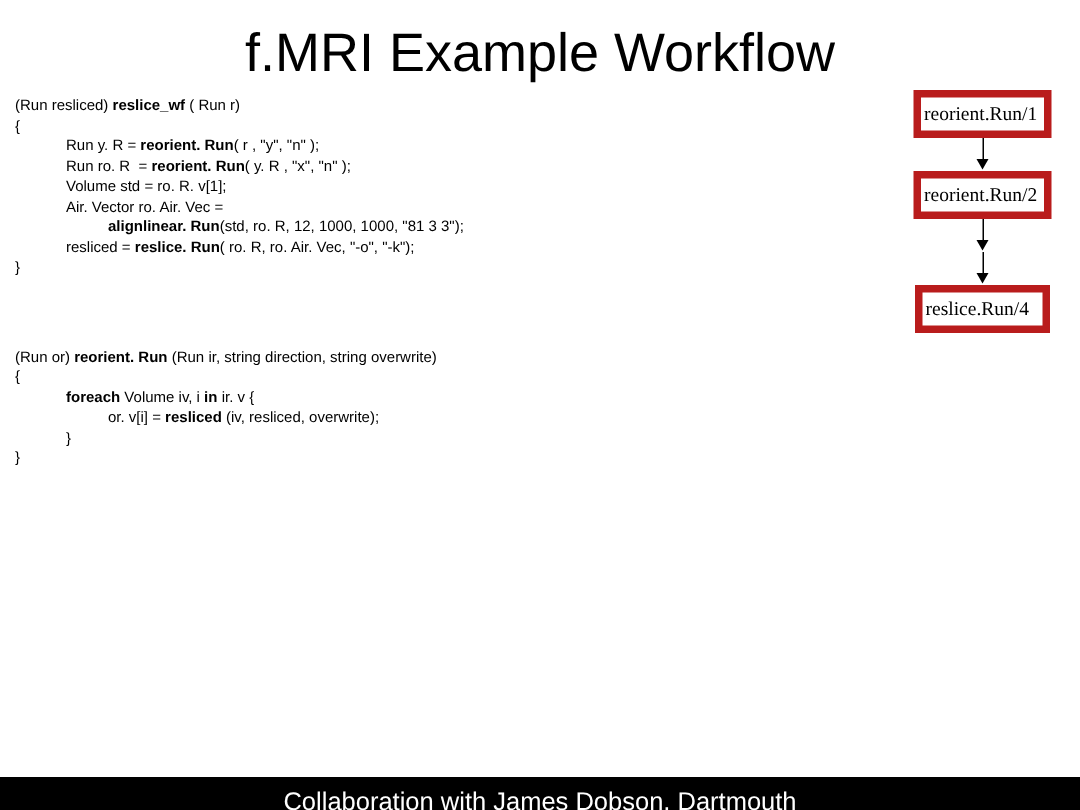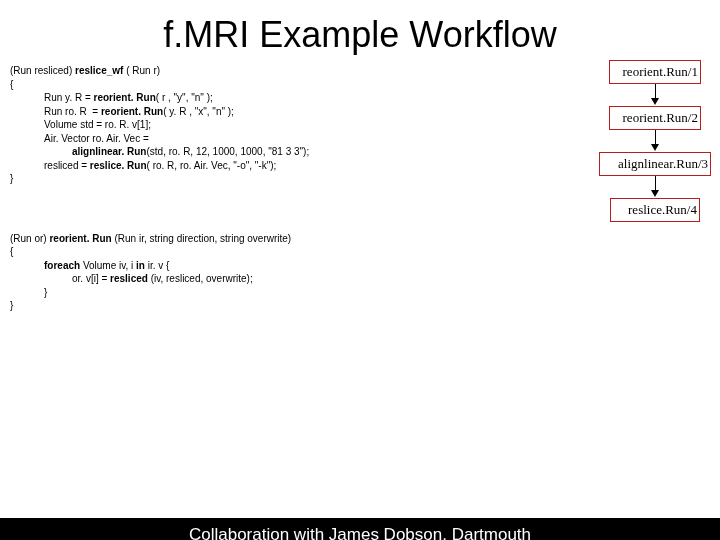--- a/index.html
+++ b/index.html
@@ -30,25 +30,25 @@
   .code-block .b { font-weight: bold; }
   .indent { padding-left: 34px; display: inline-block; }
   .indent2 { padding-left: 62px; display: inline-block; }
   .diagram {
     position: absolute;
     top: 60px;
     right: 6px;
     width: 118px;
   }
   .node {
-    border: 1px solid #b91c1c;
+    border: 5px solid #b91c1c;
     background: #fff;
     font-family: "Times New Roman", serif;
     font-size: 13px;
-    text-align: right;
+    text-align: left;
     padding: 3px 2px;
     margin: 0 auto;
     white-space: nowrap;
   }
   .node-wide { width: 112px; }
   .node-med { width: 92px; }
   .node-narrow { width: 90px; }
   .arrow {
     display: flex;
     justify-content: center;
@@ -114,18 +114,17 @@
 <span class="indent2"><span>or. v[i] = </span><span class="b">resliced </span><span>(iv, resliced, overwrite);</span></span>
 <span class="indent">}</span>
 <span>}</span></div>
 </div>
 
 <div class="diagram">
   <div class="node node-med">reorient.Run/1</div>
   <div class="arrow"></div>
   <div class="node node-med">reorient.Run/2</div>
   <div class="arrow"></div>
-  <div class="node node-wide">alignlinear.Run/3</div>
   <div class="arrow"></div>
   <div class="node node-narrow">reslice.Run/4</div>
 </div>
 
 <div class="footer">Collaboration with James Dobson, Dartmouth</div>
 
 </body></html>

